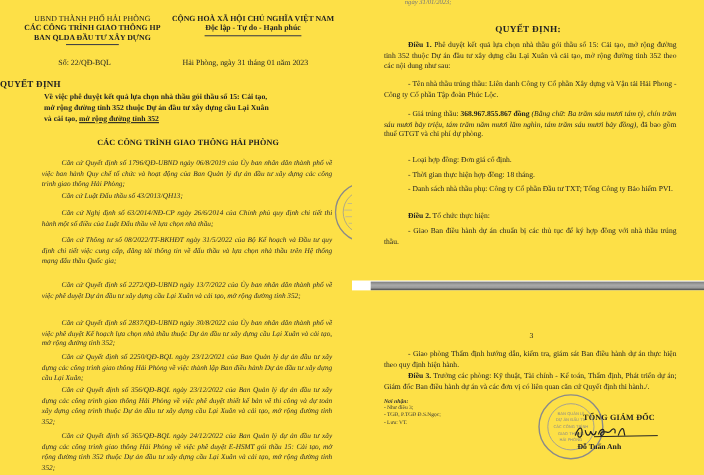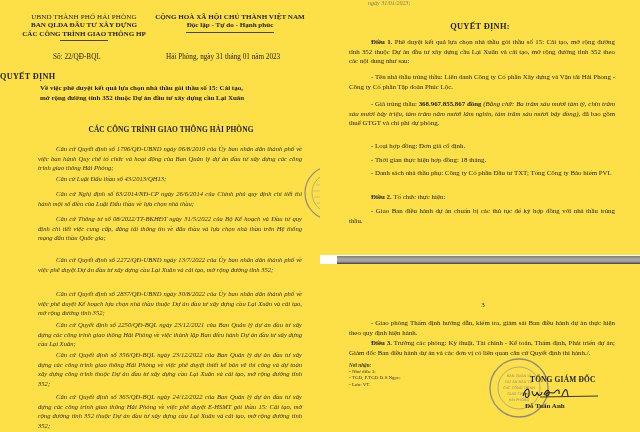--- a/index.html
+++ b/index.html
@@ -54,38 +54,39 @@
   .sig-name { position: absolute; left: 213px; top: 401px; font-weight: bold; font-size: 7px; text-align: center; }
   .stamp-big { position: absolute; left: 168px; top: 358px; }
 </style>
 </head>
 <body>
 
 <div class="page" id="page-left">
 
   <div class="hdr hdr-left">
     <div class="normal">UBND THÀNH PHỐ HẢI PHÒNG</div>
+    <div><b>CÁC CÔNG TRÌNH GIAO THÔNG HP</b></div>
     <div><b>BAN QLDA ĐẦU TƯ XÂY DỰNG</b></div>
-    <div><b>CÁC CÔNG TRÌNH GIAO THÔNG HP</b></div>
     <div class="rule" style="width:48px"></div>
   </div>
 
   <div class="hdr hdr-right">
-    <div><b>CỘNG HOÀ XÃ HỘI CHỦ THÀNH VIỆT NAM</b></div>
+    <div><b>CỘNG HOÀ XÃ HỘI CHỦ NGHĨA VIỆT NAM</b></div>
     <div><b>Độc lập - Tự do - Hạnh phúc</b></div>
     <div class="rule" style="width:88px"></div>
   </div>
 
   <div class="ref ref-num">Số: 22/QĐ-BQL</div>
   <div class="ref ref-date">Hải Phòng, ngày 31 tháng 01 năm 2023</div>
 
   <div class="title title-main">QUYẾT ĐỊNH</div>
   <div class="title title-sub">
     <div>Về việc phê duyệt kết quả lựa chọn nhà thầu gói thầu số 15: Cải tạo,</div>
     <div>mở rộng đường tỉnh 352 thuộc Dự án đầu tư xây dựng cầu Lại Xuân</div>
+    <div><span>và cải tạo, </span><span class="u">mở rộng đường tỉnh 352</span></div>
   </div>
 
   <div class="authority">
     <div>CÁC CÔNG TRÌNH GIAO THÔNG HẢI PHÒNG</div>
   </div>
 
   <div class="basis" style="top:144px"><span class="ind"></span><span>Căn cứ Quyết định số 1796/QĐ-UBND ngày 06/8/2019 của Ủy ban nhân dân thành phố về việc ban hành Quy chế tổ chức và hoạt động của Ban Quản lý dự án đầu tư xây dựng các công trình giao thông Hải Phòng;</span></div>
   <div class="basis" style="top:174px"><span class="ind"></span><span>Căn cứ Luật Đấu thầu số 43/2013/QH13;</span></div>
   <div class="basis" style="top:189px"><span class="ind"></span><span>Căn cứ Nghị định số 63/2014/NĐ-CP ngày 26/6/2014 của Chính phủ quy định chi tiết thi hành một số điều của Luật Đấu thầu về lựa chọn nhà thầu;</span></div>
   <div class="basis" style="top:214px"><span class="ind"></span><span>Căn cứ Thông tư số 08/2022/TT-BKHĐT ngày 31/5/2022 của Bộ Kế hoạch và Đầu tư quy định chi tiết việc cung cấp, đăng tải thông tin về đấu thầu và lựa chọn nhà thầu trên Hệ thống mạng đấu thầu Quốc gia;</span></div>

